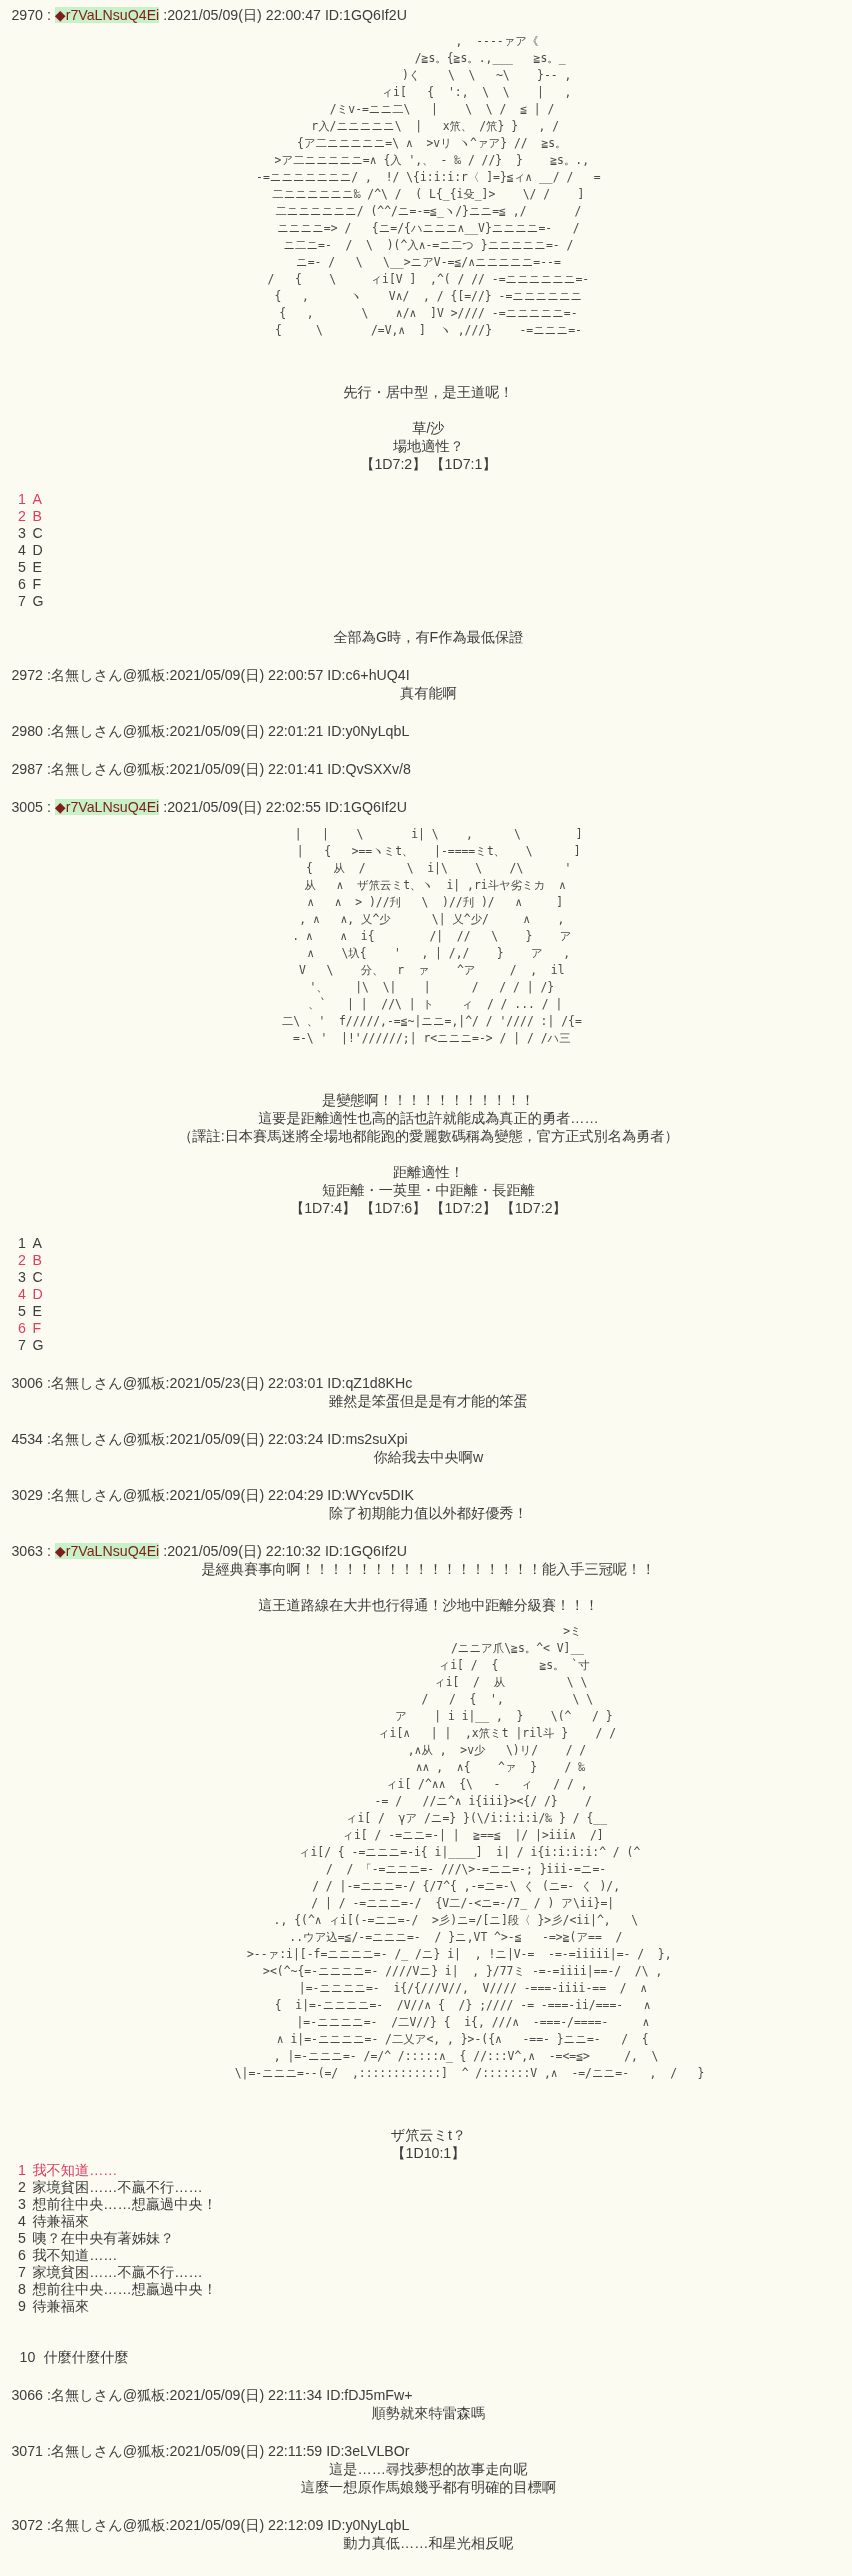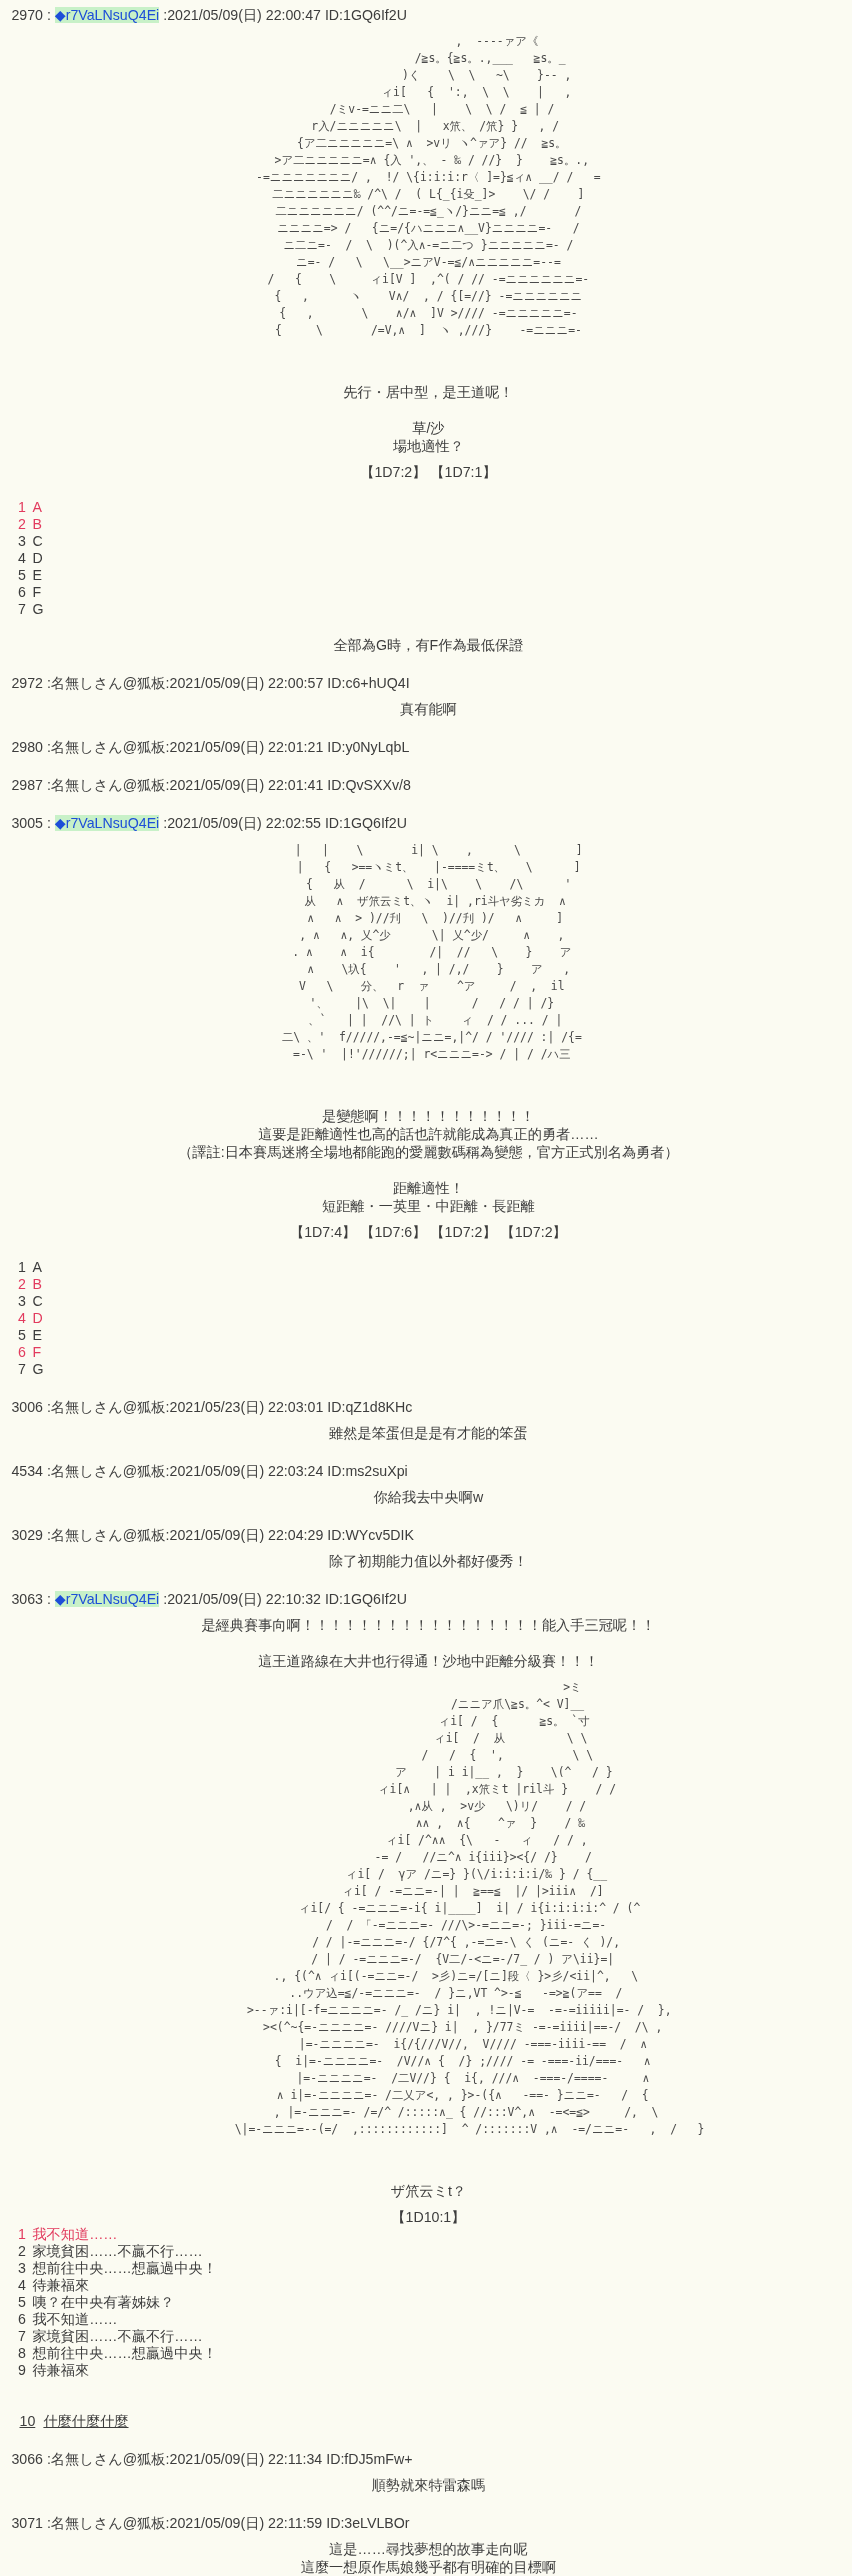--- a/index.html
+++ b/index.html
@@ -6,37 +6,37 @@
   body{
     width:853px;
     background:#fbfbf2;
     color:#3d3d3d;
     font-family:"Liberation Sans",sans-serif;
     font-size:14.2px;
   }
   .thread{padding:5.7px 7.6px 25px 11.4px;}
   .post{margin-bottom:20px;}
   .post-header{line-height:18px;white-space:nowrap;}
-  .poster-name.trip{color:#1d4ed8;background:#c8f1c8;}
+  .poster-name.trip{color:#7f1d1d;background:#c8f1c8;}
   .post-body{margin-top:0;text-align:center;}
   .tblock{margin-top:18px;}
-  .tblock.tight{margin-top:8px;}
+  .tblock.tight{margin-top:0;}
   .bline{line-height:18px;min-height:18px;white-space:pre-wrap;}
   .dice .bline{font-weight:normal;}
   .aa{
     font-family:"DejaVu Sans Mono",monospace;
     font-size:11.4px;
     line-height:17px;
     margin:9.5px 0 44px 0;
     white-space:pre;
     color:#4a4a4a;
   }
   .olist{margin-top:18px;}
   .olist.tight{margin-top:0;}
-  .olist.spaced{margin-top:34px;text-decoration:underline;}
+  .olist.spaced{margin-top:34px;}
   .lrow{line-height:17px;display:flex;}
   .lrow .ln{min-width:21px;}
   .lrow.wide .ln{min-width:32px;}
   .lrow.hit{color:#e23b5e;}
 </style>
 </head>
 <body>
 
 <div class="thread">
     <div class="post">

